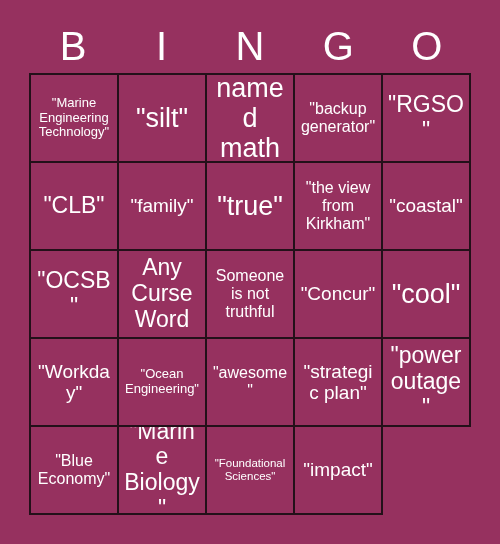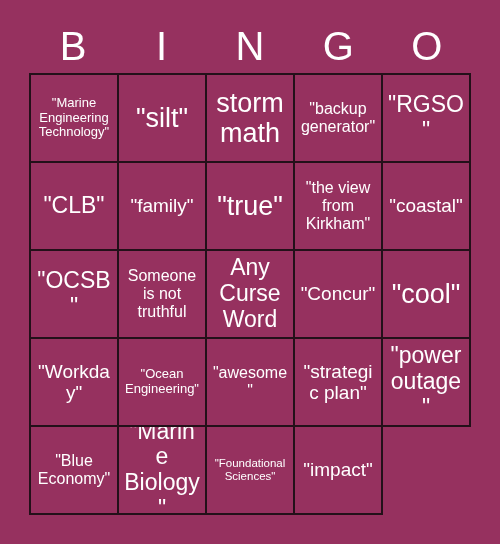--- a/index.html
+++ b/index.html
@@ -93,21 +93,21 @@
   </div>
 
   <div class="grid">
     <div class="cell fs-xs">
         <span class="txt">"Marine Engineering Technology"</span>
       </div>
     <div class="cell fs-xl">
         <span class="txt">"silt"</span>
       </div>
     <div class="cell fs-xl">
-        <span class="txt">storm math</span>
+        <span class="txt">named math</span>
       </div>
     <div class="cell fs-sm">
         <span class="txt">"backup generator"</span>
       </div>
     <div class="cell fs-lg">
         <span class="txt">"RGSO"</span>
       </div>
 
     <div class="cell fs-lg">
         <span class="txt">"CLB"</span>
@@ -121,25 +121,25 @@
     <div class="cell fs-sm">
         <span class="txt">"the view from Kirkham"</span>
       </div>
     <div class="cell fs-md">
         <span class="txt">"coastal"</span>
       </div>
 
     <div class="cell fs-lg">
         <span class="txt">"OCSB"</span>
       </div>
+    <div class="cell fs-lg">
+        <span class="txt">Any Curse Word</span>
+      </div>
     <div class="cell fs-sm">
         <span class="txt">Someone is not truthful</span>
-      </div>
-    <div class="cell fs-lg">
-        <span class="txt">Any Curse Word</span>
       </div>
     <div class="cell fs-md">
         <span class="txt">"Concur"</span>
       </div>
     <div class="cell fs-xl">
         <span class="txt">"cool"</span>
       </div>
 
     <div class="cell fs-md">
         <span class="txt">"Workday"</span>

